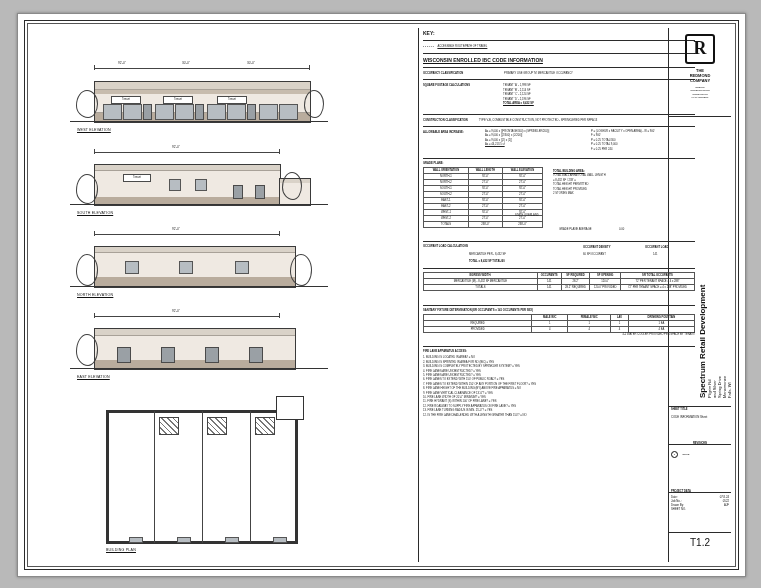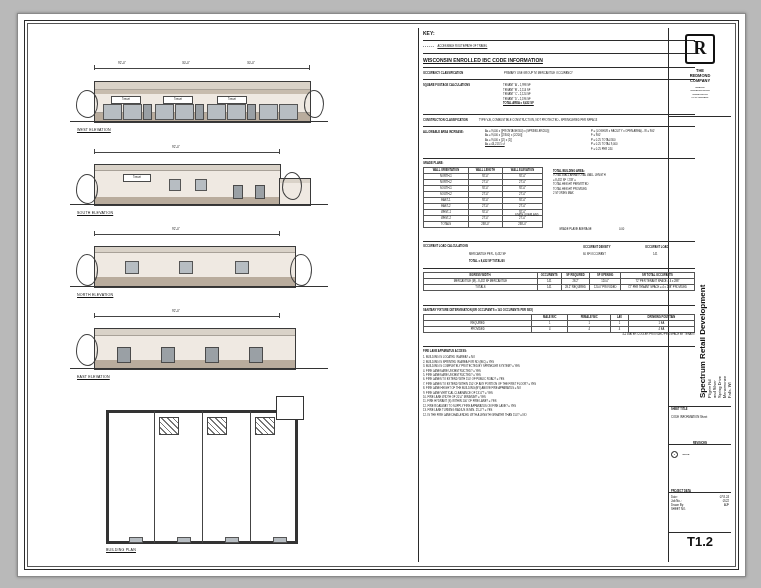--- a/index.html
+++ b/index.html
@@ -41,21 +41,21 @@
   .leftcell{text-align:left;}
   
   .title-col{position:absolute;right:14px;top:14px;width:62px;bottom:14px;border-left:1px solid #2b2b2b;}
   .tb-sec{position:absolute;left:0;right:0;border-bottom:1px solid #2b2b2b;}
   .logo-r{font-family:"Liberation Serif",serif;font-weight:bold;font-size:22px;color:#111;line-height:22px;}
   .vtitle{position:absolute;transform-origin:0 0;transform:rotate(-90deg);white-space:nowrap;}
   .vt-main{font-size:8px;font-weight:bold;color:#111;}
   .vt-sub{font-size:4px;color:#111;}
   .tb-lbl{font-size:2.6px;font-weight:bold;color:#111;}
   .tb-val{font-size:2.8px;color:#111;}
-  .sheetno{font-size:13px;font-weight:bold;color:#111;}
+  .sheetno{font-size:10px;font-weight:normal;color:#111;}
 </style>
 </head>
 <body>
 
 <div class="sheet">
   <div class="border-outer"></div>
   <div class="border-inner"></div>
 
   <div class="draw-col">
 

